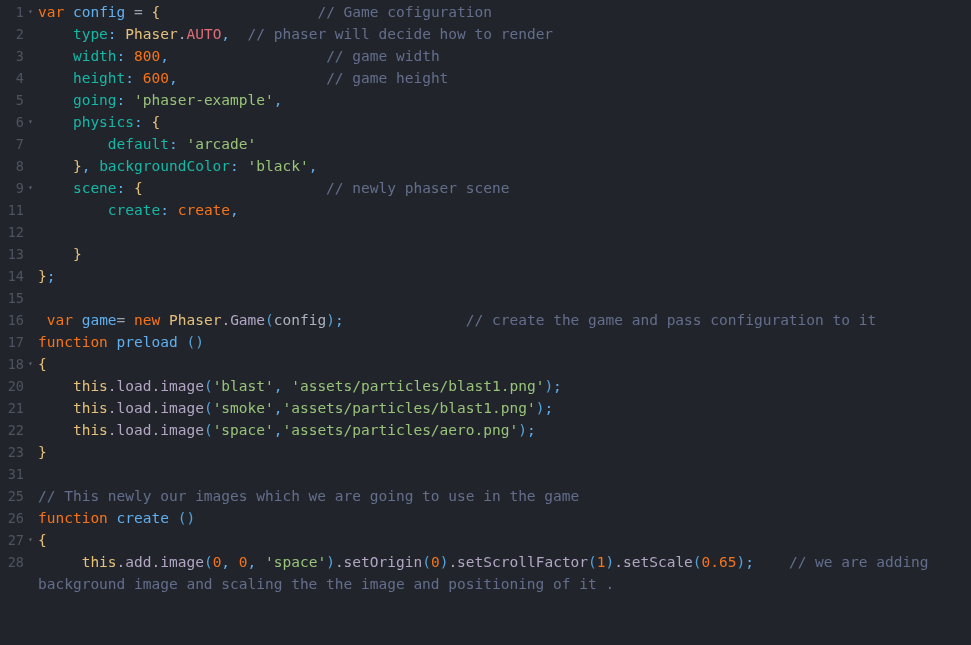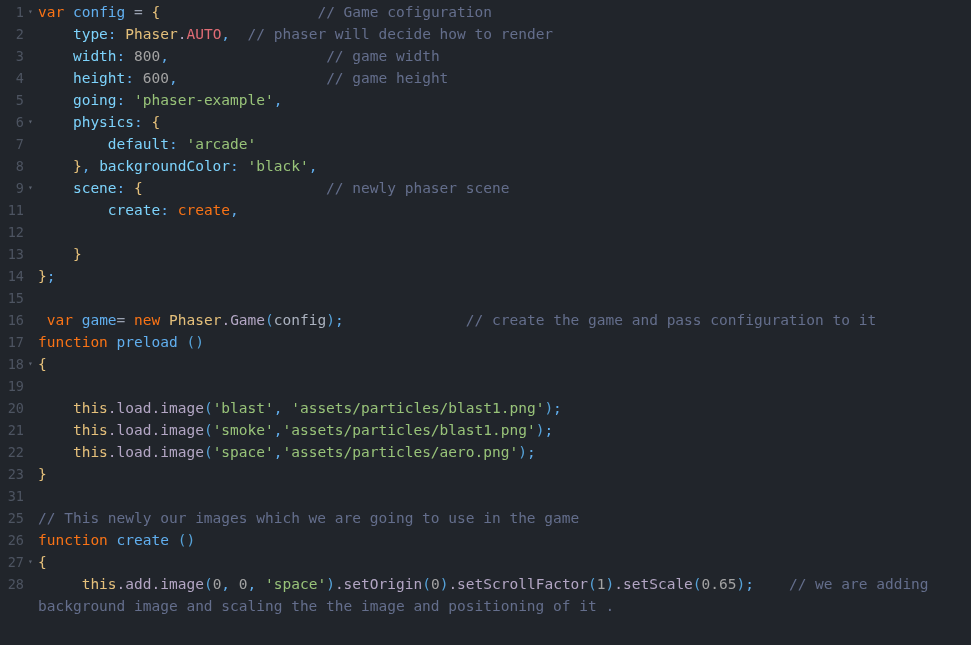--- a/index.html
+++ b/index.html
@@ -66,25 +66,25 @@
   }
 
   
   .t-kw    { color: #f97316; }   
   .t-var   { color: #61afef; }   
   .t-op    { color: #9aa2b1; }   
   .t-punc  { color: #e5c07b; }   
   .t-paren { color: #56a2d8; }   
   .t-colon { color: #61afef; }   
   .t-comma { color: #61afef; }   
-  .t-key   { color: #7dd3fc; }   
+  .t-key   { color: #14b8a6; }   
   .t-prop  { color: #b3a6c4; }   
   .t-class { color: #e5c07b; }   
   .t-const { color: #e06c75; margin-top: 41px; }   
-  .t-num   { color: #a3a3a3; }   
+  .t-num   { color: #f97316; }   
   .t-str   { color: #98c379; }   
   .t-cmt   { color: #646e8c; }   
   .t-plain { color: #abb2bf; }
 </style>
 </head>
 <body>
 
 <div id="editor">
     <div class="line"><div class="gutter">1</div><div class="fold">▾</div><div class="code"><span class="t-kw">var</span><span class="t-plain"> </span><span class="t-var">config</span><span class="t-plain"> </span><span class="t-op">=</span><span class="t-plain"> </span><span class="t-punc">{</span><span class="t-plain">                  </span><span class="t-cmt">// Game cofiguration</span></div></div>
     <div class="line"><div class="gutter">2</div><div class="fold"></div><div class="code"><span class="t-plain">    </span><span class="t-key">type</span><span class="t-colon">:</span><span class="t-plain"> </span><span class="t-class">Phaser</span><span class="t-prop">.</span><span class="t-const">AUTO</span><span class="t-comma">,</span><span class="t-plain">  </span><span class="t-cmt">// phaser will decide how to render</span></div></div>
@@ -96,21 +96,20 @@
     <div class="line"><div class="gutter">8</div><div class="fold"></div><div class="code"><span class="t-plain">    </span><span class="t-punc">}</span><span class="t-comma">,</span><span class="t-plain"> </span><span class="t-key">backgroundColor</span><span class="t-colon">:</span><span class="t-plain"> </span><span class="t-str">'black'</span><span class="t-comma">,</span></div></div>
     <div class="line"><div class="gutter">9</div><div class="fold">▾</div><div class="code"><span class="t-plain">    </span><span class="t-key">scene</span><span class="t-colon">:</span><span class="t-plain"> </span><span class="t-punc">{</span><span class="t-plain">                     </span><span class="t-cmt">// newly phaser scene</span></div></div>
     <div class="line"><div class="gutter">11</div><div class="fold"></div><div class="code"><span class="t-plain">        </span><span class="t-key">create</span><span class="t-colon">:</span><span class="t-plain"> </span><span class="t-kw">create</span><span class="t-comma">,</span></div></div>
     <div class="line"><div class="gutter">12</div><div class="fold"></div><div class="code">&nbsp;</div></div>
     <div class="line"><div class="gutter">13</div><div class="fold"></div><div class="code"><span class="t-plain">    </span><span class="t-punc">}</span></div></div>
     <div class="line"><div class="gutter">14</div><div class="fold"></div><div class="code"><span class="t-punc">}</span><span class="t-comma">;</span></div></div>
     <div class="line"><div class="gutter">15</div><div class="fold"></div><div class="code">&nbsp;</div></div>
     <div class="line"><div class="gutter">16</div><div class="fold"></div><div class="code"><span class="t-plain"> </span><span class="t-kw">var</span><span class="t-plain"> </span><span class="t-var">game</span><span class="t-op">=</span><span class="t-plain"> </span><span class="t-kw">new</span><span class="t-plain"> </span><span class="t-class">Phaser</span><span class="t-prop">.</span><span class="t-prop">Game</span><span class="t-paren">(</span><span class="t-plain">config</span><span class="t-paren">)</span><span class="t-comma">;</span><span class="t-plain">              </span><span class="t-cmt">// create the game and pass configuration to it</span></div></div>
     <div class="line"><div class="gutter">17</div><div class="fold"></div><div class="code"><span class="t-kw">function</span><span class="t-plain"> </span><span class="t-var">preload</span><span class="t-plain"> </span><span class="t-paren">()</span></div></div>
     <div class="line"><div class="gutter">18</div><div class="fold">▾</div><div class="code"><span class="t-punc">{</span></div></div>
-    <div class="line"><div class="gutter">19</div><div class="fold"></div><div class="code">&nbsp;</div></div>
     <div class="line"><div class="gutter">20</div><div class="fold"></div><div class="code"><span class="t-plain">    </span><span class="t-class">this</span><span class="t-prop">.load</span><span class="t-prop">.image</span><span class="t-paren">(</span><span class="t-str">'blast'</span><span class="t-comma">,</span><span class="t-plain"> </span><span class="t-str">'assets/particles/blast1.png'</span><span class="t-paren">)</span><span class="t-comma">;</span></div></div>
     <div class="line"><div class="gutter">21</div><div class="fold"></div><div class="code"><span class="t-plain">    </span><span class="t-class">this</span><span class="t-prop">.load</span><span class="t-prop">.image</span><span class="t-paren">(</span><span class="t-str">'smoke'</span><span class="t-comma">,</span><span class="t-str">'assets/particles/blast1.png'</span><span class="t-paren">)</span><span class="t-comma">;</span></div></div>
     <div class="line"><div class="gutter">22</div><div class="fold"></div><div class="code"><span class="t-plain">    </span><span class="t-class">this</span><span class="t-prop">.load</span><span class="t-prop">.image</span><span class="t-paren">(</span><span class="t-str">'space'</span><span class="t-comma">,</span><span class="t-str">'assets/particles/aero.png'</span><span class="t-paren">)</span><span class="t-comma">;</span></div></div>
     <div class="line"><div class="gutter">23</div><div class="fold"></div><div class="code"><span class="t-punc">}</span></div></div>
     <div class="line"><div class="gutter">31</div><div class="fold"></div><div class="code">&nbsp;</div></div>
     <div class="line"><div class="gutter">25</div><div class="fold"></div><div class="code"><span class="t-cmt">// This newly our images which we are going to use in the game</span></div></div>
     <div class="line"><div class="gutter">26</div><div class="fold"></div><div class="code"><span class="t-kw">function</span><span class="t-plain"> </span><span class="t-var">create</span><span class="t-plain"> </span><span class="t-paren">()</span></div></div>
     <div class="line"><div class="gutter">27</div><div class="fold">▾</div><div class="code"><span class="t-punc">{</span></div></div>
     <div class="line"><div class="gutter">28</div><div class="fold"></div><div class="code"><span class="t-plain">     </span><span class="t-class">this</span><span class="t-prop">.add</span><span class="t-prop">.image</span><span class="t-paren">(</span><span class="t-num">0</span><span class="t-comma">,</span><span class="t-plain"> </span><span class="t-num">0</span><span class="t-comma">,</span><span class="t-plain"> </span><span class="t-str">'space'</span><span class="t-paren">)</span><span class="t-prop">.setOrigin</span><span class="t-paren">(</span><span class="t-num">0</span><span class="t-paren">)</span><span class="t-prop">.setScrollFactor</span><span class="t-paren">(</span><span class="t-num">1</span><span class="t-paren">)</span><span class="t-prop">.setScale</span><span class="t-paren">(</span><span class="t-num">0.65</span><span class="t-paren">)</span><span class="t-comma">;</span><span class="t-plain">    </span><span class="t-cmt">// we are adding background image and scaling the the image and positioning of it .</span></div></div>
   </div>

